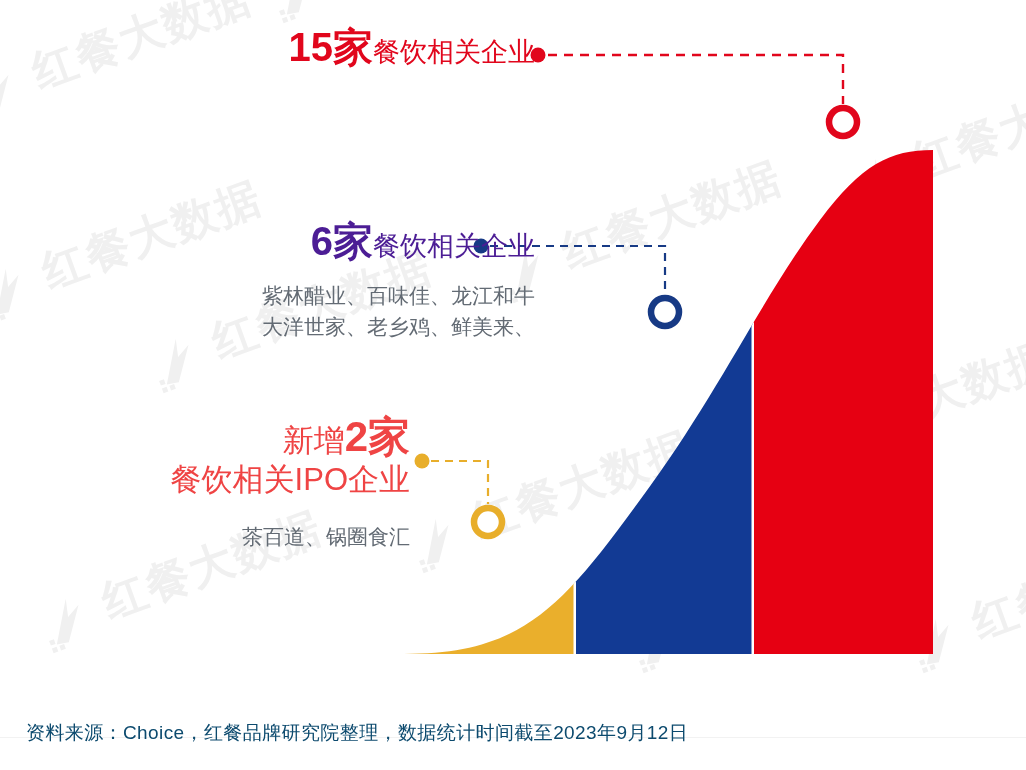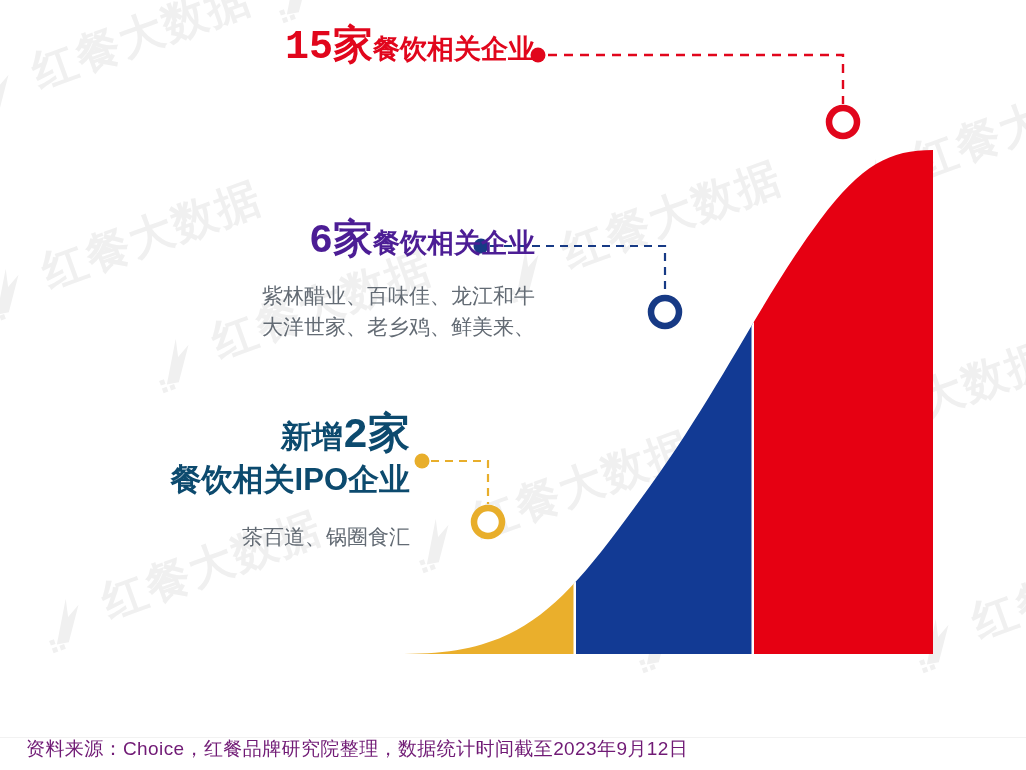--- a/index.html
+++ b/index.html
@@ -62,46 +62,45 @@
   }
   .ann-headline {
     margin: 0;
     line-height: 1.18;
     white-space: nowrap;
     font-weight: bold;
   }
   .num {
     font-size: 40px;
     font-weight: bold;
-    font-family: Liberation Mono, monospace;
   }
   .lbl {
     font-size: 27px;
-    font-weight: bold;
+    font-weight: normal;
   }
   .ann-sub {
     margin: 0;
     line-height: 1.45;
     color: #636b74;
     font-size: 21px;
     white-space: nowrap;
   }
 
   
   #ann-ipo-active { left: 155px; top: 24px; width: 380px; }
   #ann-ipo-active .num, #ann-ipo-active .lbl { color: #E1061C; }
 
   
   #ann-ipo-exit { left: 135px; top: 218px; width: 400px; }
   #ann-ipo-exit .num, #ann-ipo-exit .lbl { color: #4c1d95; }
   #ann-ipo-exit .ann-sub-wrap { margin-top: 16px; }
 
   
   #ann-ipo-new { left: 110px; top: 412px; width: 300px; }
-  #ann-ipo-new .num, #ann-ipo-new .lbl { color: #0c4a6e; }
+  #ann-ipo-new .num, #ann-ipo-new .lbl { color: #ef4444; }
   #ann-ipo-new .lbl-big { font-size: 31px; }
   #ann-ipo-new .num { font-size: 42px; text-align: center; }
   #ann-ipo-new .ann-sub-wrap { margin-top: 24px; }
 
   
   #connector-layer {
     position: absolute;
     inset: 0;
     z-index: 3;
     pointer-events: none;
@@ -114,23 +113,23 @@
     left: 0;
     top: 737px;
     width: 1026px;
     height: 1px;
     background: #f2f2f2;
     z-index: 2;
   }
   #footer-source {
     position: absolute;
     left: 26px;
-    top: 736px;
+    top: 720px;
     font-size: 19px;
-    color: #701a75;
+    color: #0c4a6e;
     letter-spacing: 0.4px;
     z-index: 5;
     white-space: nowrap;
   }
 </style>
 </head>
 <body>
 
 <div id="page">
 

